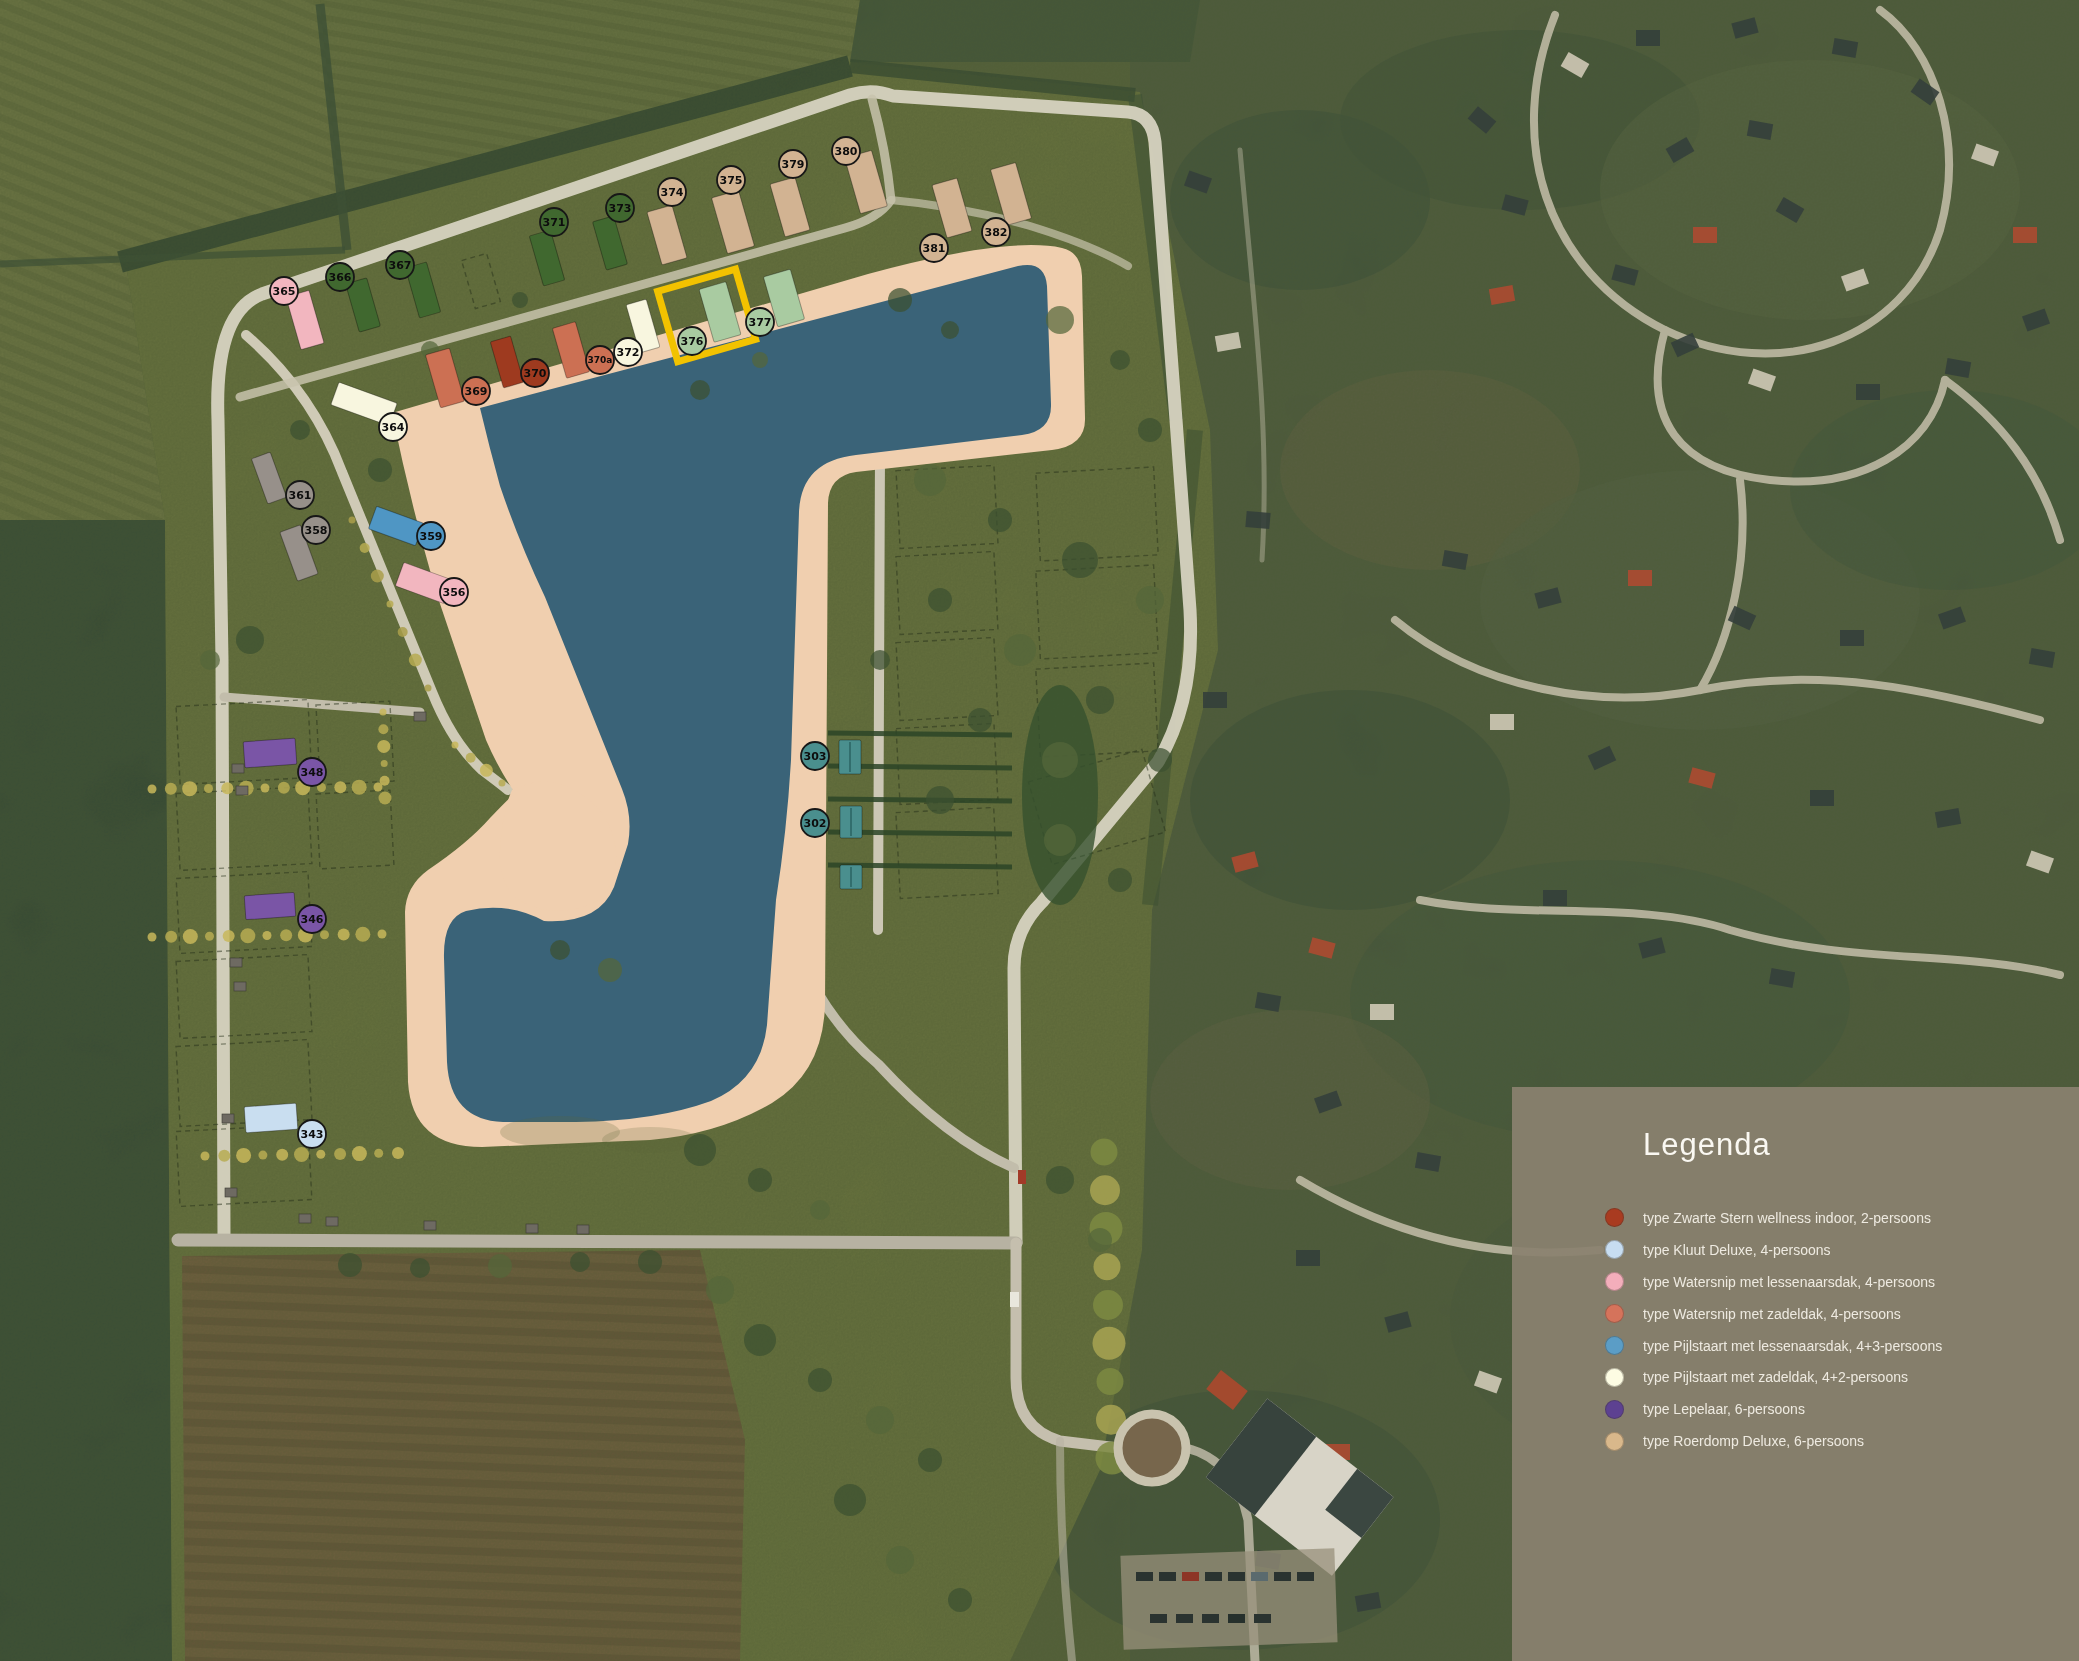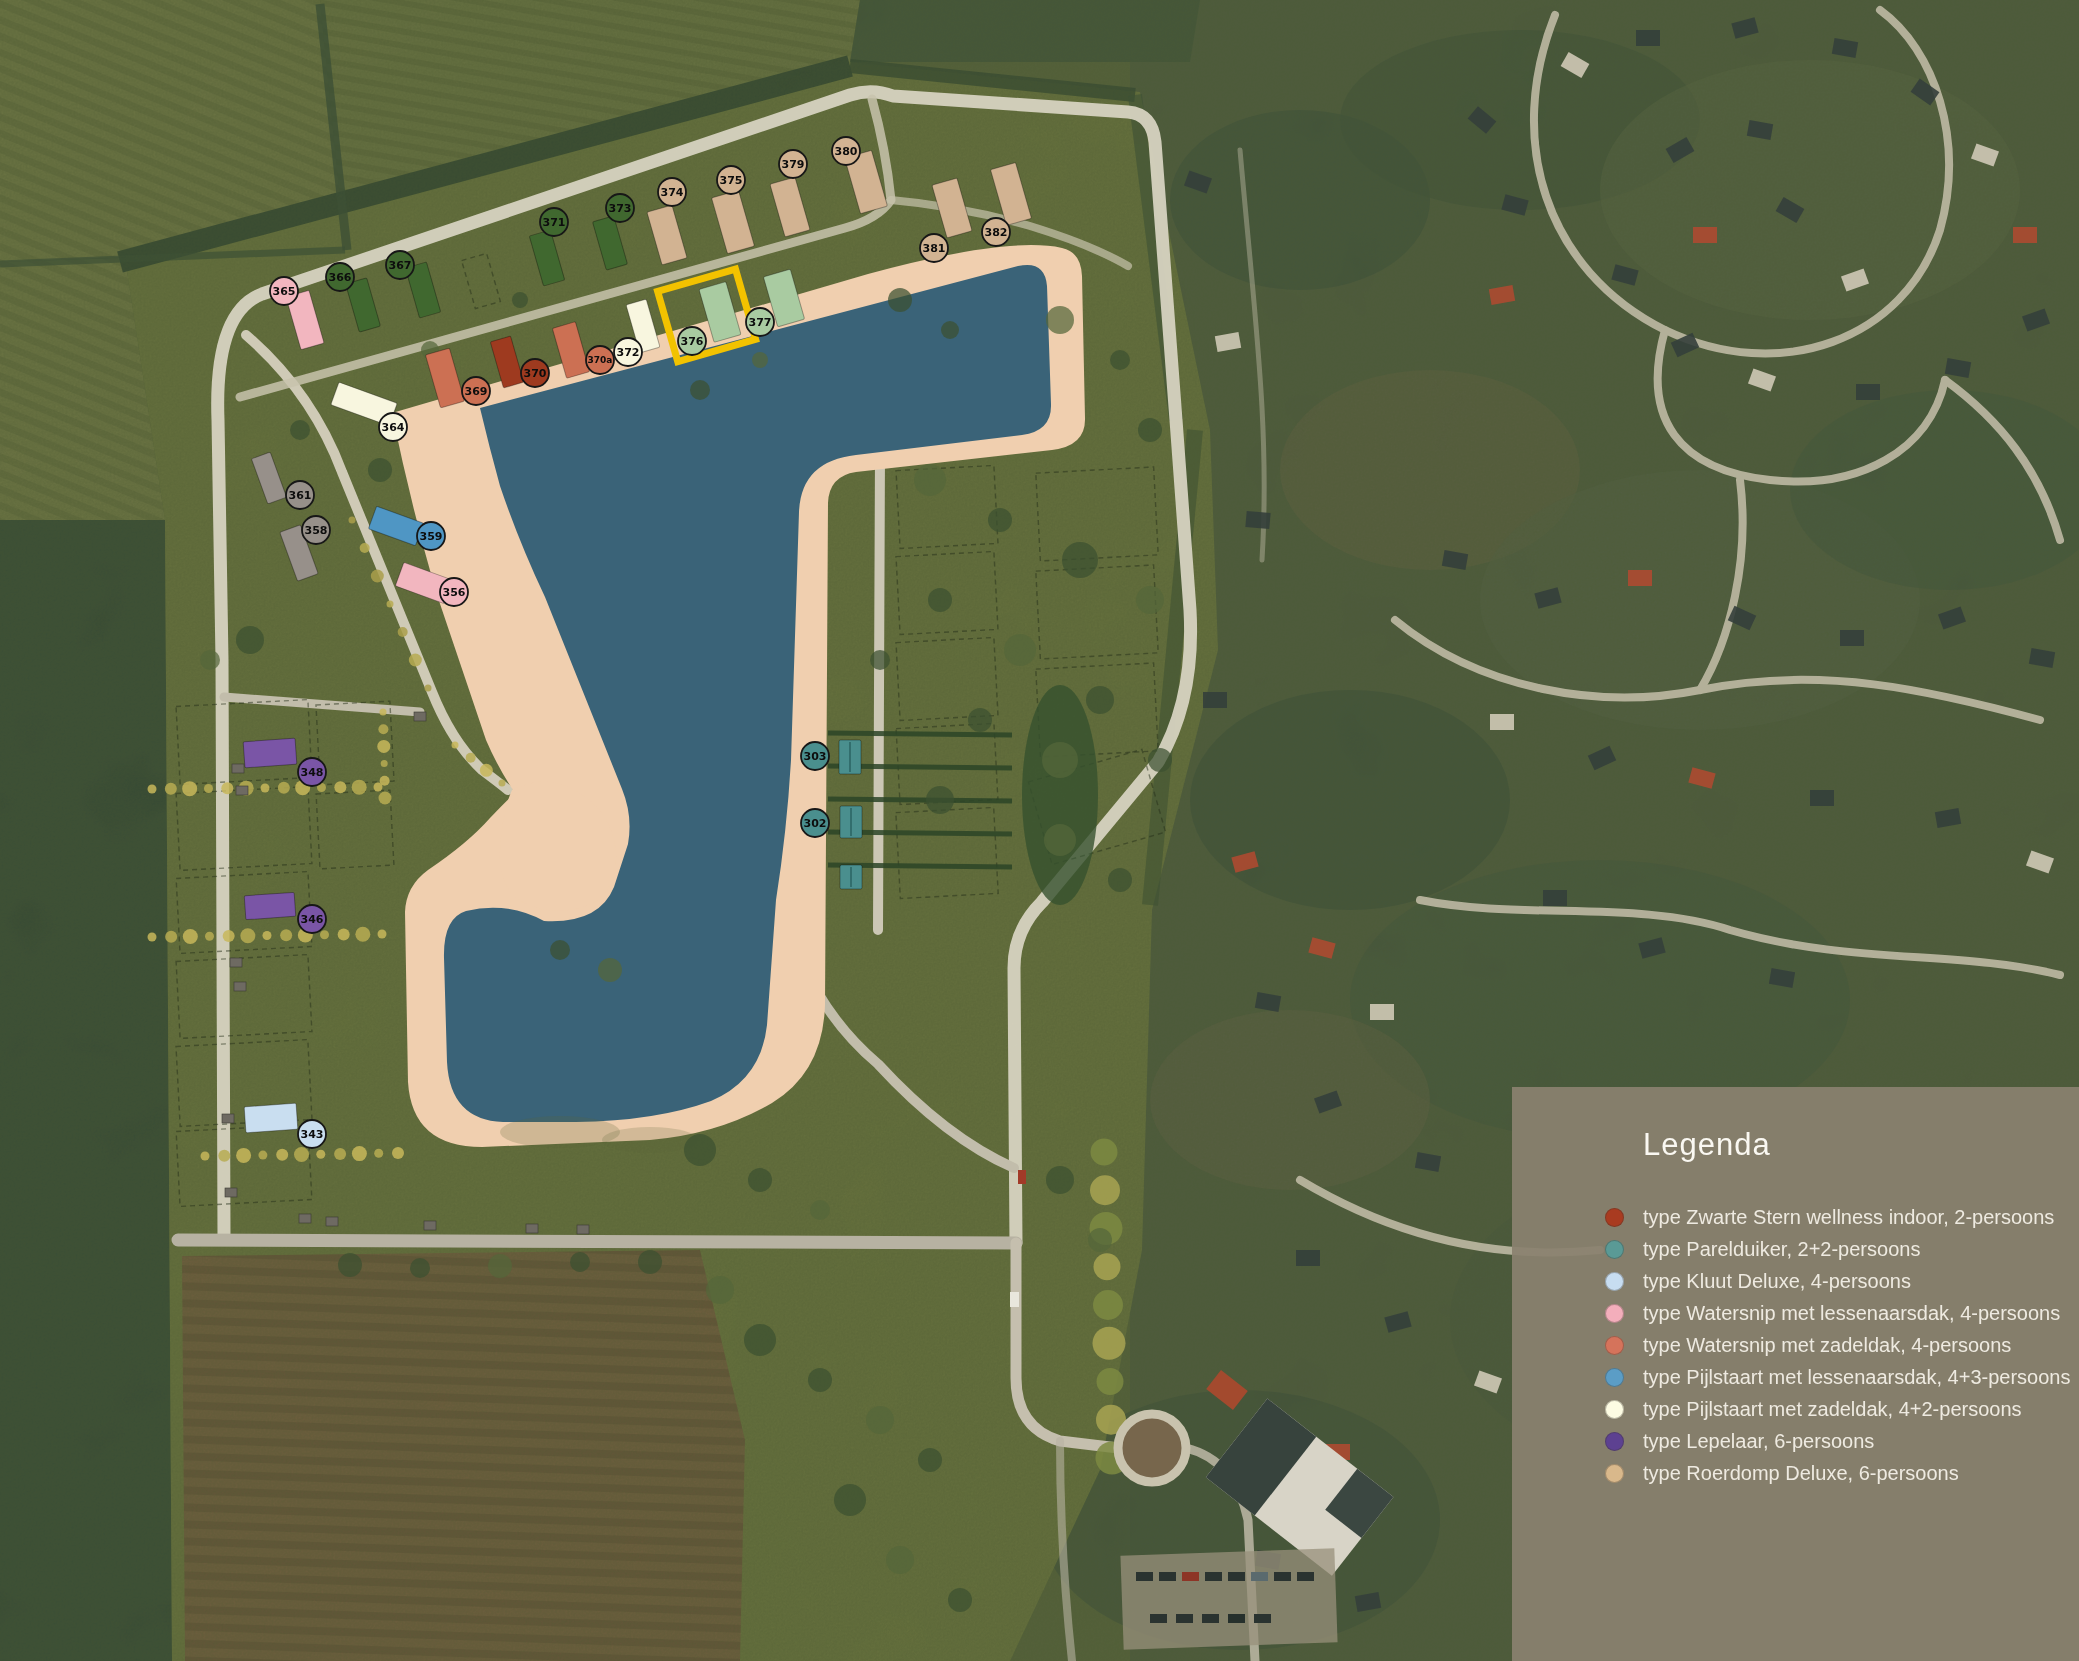--- a/index.html
+++ b/index.html
@@ -8,21 +8,21 @@
   #map-svg{position:absolute;left:0;top:0;}
   
   #legend{position:absolute;left:1512px;top:1087px;width:567px;height:574px;
           background:rgba(138,129,111,0.93);}
   #legend h2{position:absolute;left:131px;top:40px;margin:0;color:#faf8f2;
              font-size:31px;font-weight:300;letter-spacing:1px;}
   #legend-rows{position:absolute;left:0;top:115px;width:100%;}
   .lrow{display:flex;align-items:center;height:31.9px;}
   .ldot{width:19px;height:19px;border-radius:50%;margin-left:93px;flex:0 0 19px;
         box-shadow:0 0 0 1px rgba(60,55,45,.35) inset;}
-  .llab{margin-left:19px;color:#f3efe6;font-size:20px;font-weight:400;opacity:.96;
+  .llab{margin-left:19px;color:#f3efe6;font-size:14px;font-weight:400;opacity:.96;
         white-space:nowrap;}
 </style>
 </head>
 <body>
 
 <div id="stage">
 
 <svg id="map-svg" width="2079" height="1661" viewBox="0 0 2079 1661">
   <defs>
     <pattern id="rows1" width="15" height="15" patternUnits="userSpaceOnUse" patternTransform="rotate(112)">
@@ -511,24 +511,20 @@
 </svg>
 
 <div id="legend">
   <h2>Legenda</h2>
   <div id="legend-rows">
         <div class="lrow">
           <span class="ldot" style="background: rgb(169, 59, 32);"></span>
           <span class="llab">type Zwarte Stern wellness indoor, 2-persoons</span>
         </div>
         <div class="lrow">
-          <span class="ldot" style="background: rgb(90, 154, 150);"></span>
-          <span class="llab">type Parelduiker, 2+2-persoons</span>
-        </div>
-        <div class="lrow">
           <span class="ldot" style="background: rgb(199, 221, 241);"></span>
           <span class="llab">type Kluut Deluxe, 4-persoons</span>
         </div>
         <div class="lrow">
           <span class="ldot" style="background: rgb(243, 174, 187);"></span>
           <span class="llab">type Watersnip met lessenaarsdak, 4-persoons</span>
         </div>
         <div class="lrow">
           <span class="ldot" style="background: rgb(213, 115, 91);"></span>
           <span class="llab">type Watersnip met zadeldak, 4-persoons</span>

